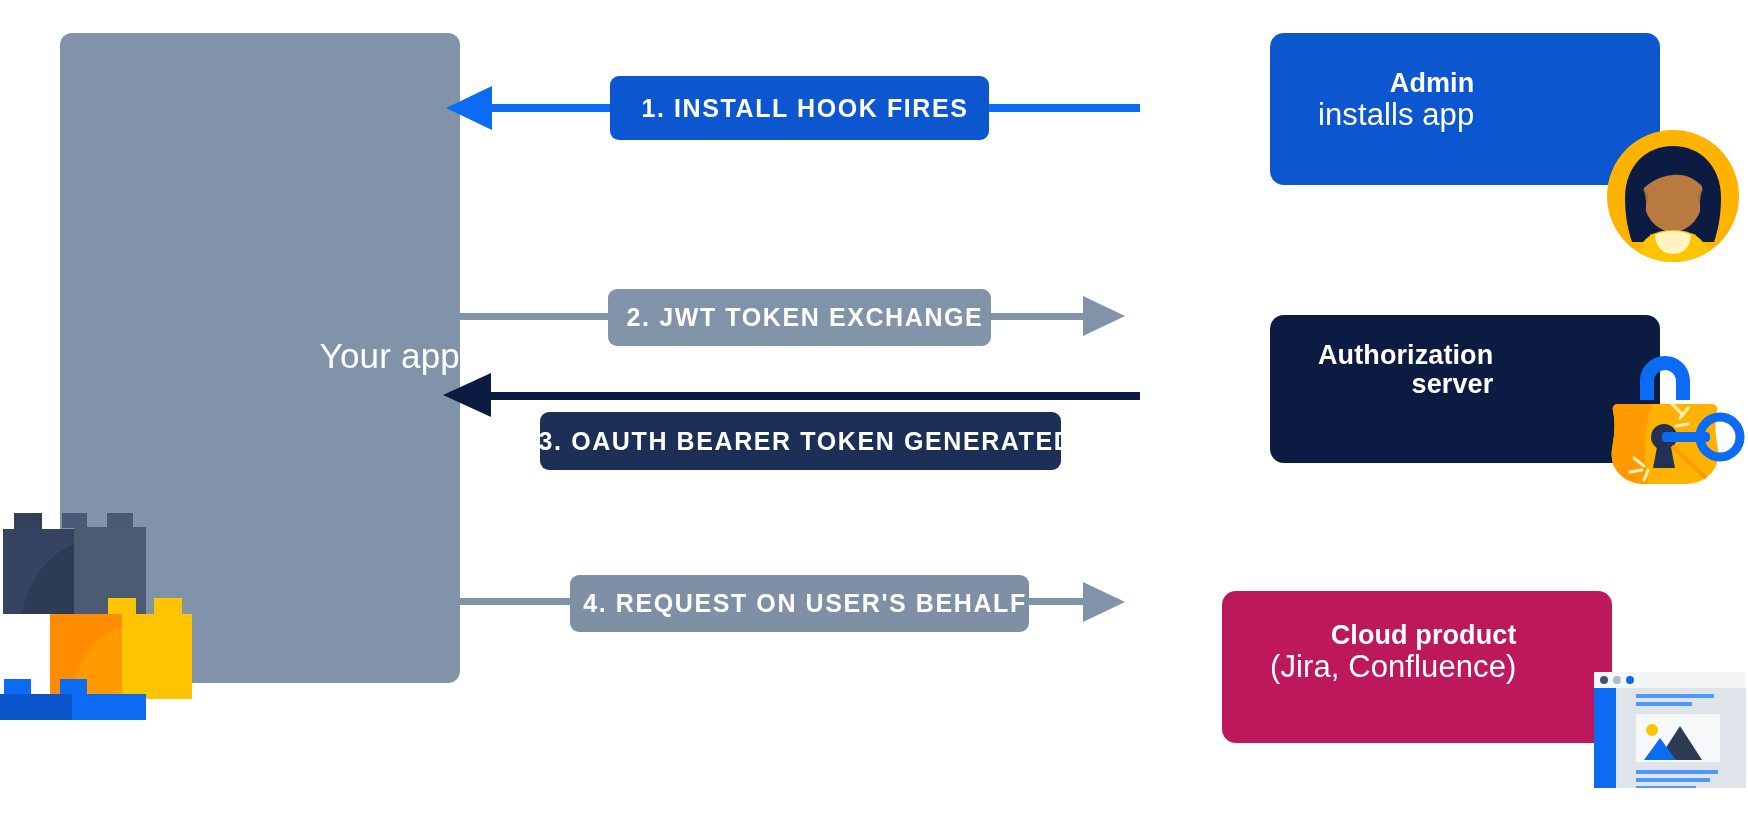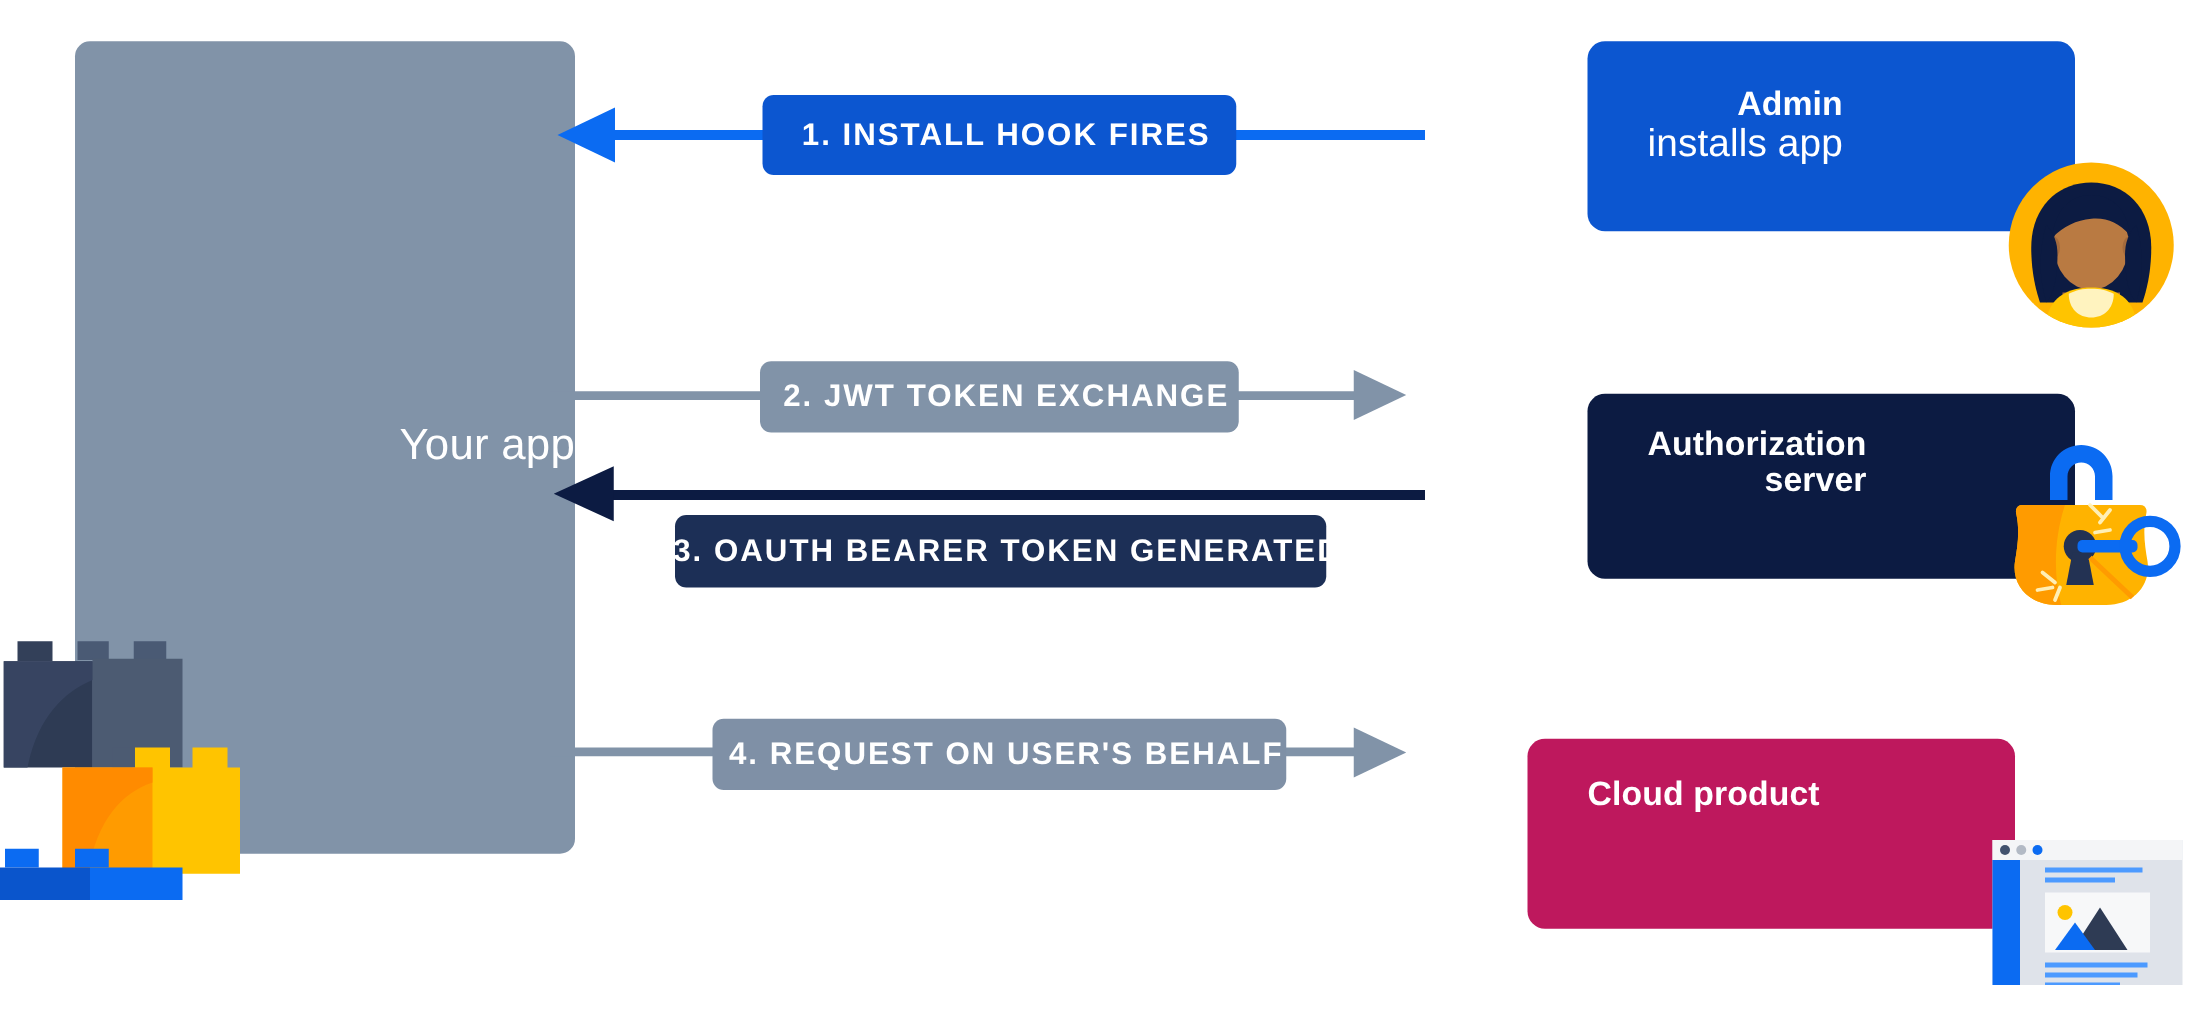--- a/index.html
+++ b/index.html
@@ -195,20 +195,21 @@
       <line x1="38" y1="120" x2="48" y2="128"></line>
       <line x1="34" y1="134" x2="46" y2="132"></line>
       <line x1="48" y1="142" x2="52" y2="132"></line>
     </g>
     <line x1="76" y1="108" x2="110" y2="140" stroke="#ff9b00" stroke-width="4"></line>
   </svg>
 
   <div class="node" id="node-cloud">
     <div class="node-text">
       <span class="node-title">Cloud product</span>
+      <span class="node-sub">(Jira, Confluence)</span>
     </div>
   </div>
 
   <svg class="art" id="art-browser" viewBox="0 0 160 130">
     <rect x="6" y="14" width="152" height="116" fill="#dfe3ea"></rect>
     <rect x="6" y="14" width="152" height="16" fill="#f4f5f7"></rect>
     <circle cx="16" cy="22" r="4" fill="#42526e"></circle>
     <circle cx="29" cy="22" r="4" fill="#b3bac5"></circle>
     <circle cx="42" cy="22" r="4" fill="#0b6bf2"></circle>
     <rect x="6" y="30" width="22" height="100" fill="#0b6bf2"></rect>

